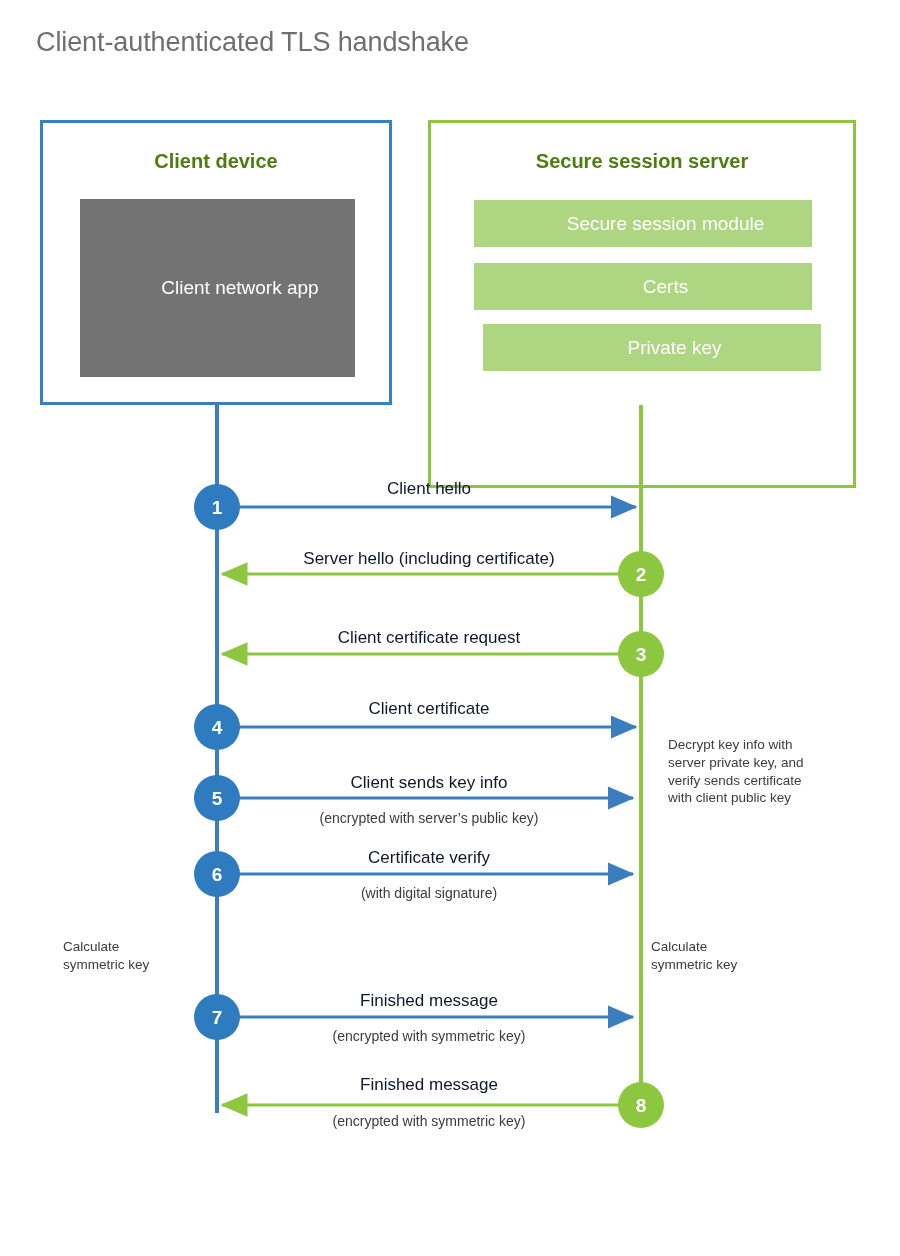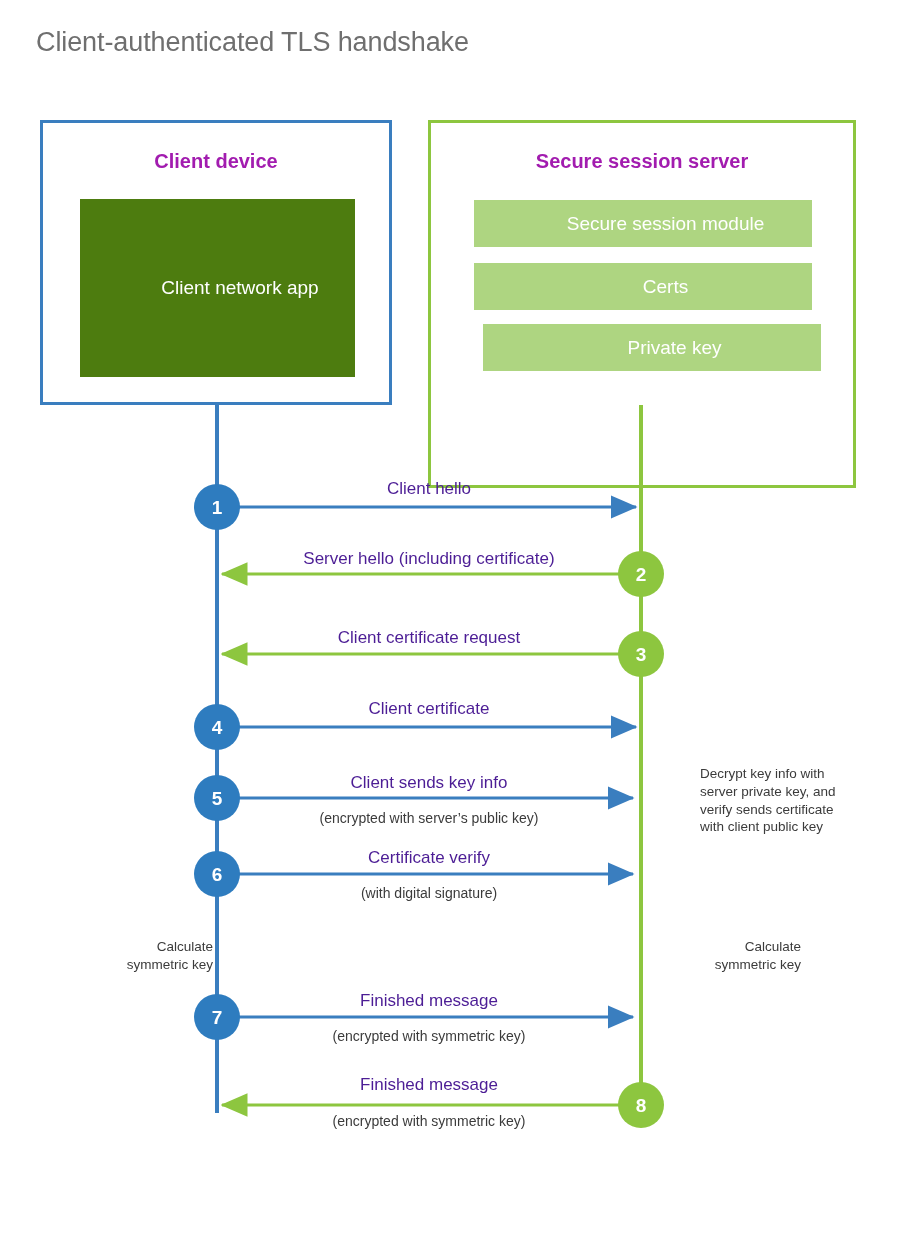--- a/index.html
+++ b/index.html
@@ -55,42 +55,42 @@
     border: 3px solid #8DC63F;
   }
   .actor-title {
     position: absolute;
     left: 0;
     right: 0;
     top: 27px;
     text-align: center;
     font-size: 20px;
     font-weight: bold;
-    color: #a21caf;
+    color: #4d7c0f;
   }
 
   .inner-block {
     position: absolute;
     box-sizing: border-box;
     display: flex;
     align-items: center;
     justify-content: center;
     text-align: center;
     color: #ffffff;
     font-size: 19px;
     font-weight: 400;
     line-height: 1.25;
     padding-left: 45px;
   }
   #client-app-block {
     left: 37px;
     top: 76px;
     width: 275px;
     height: 178px;
-    background: #4d7c0f;
+    background: #737373;
   }
   .server-inner {
     left: 43px;
     width: 338px;
     height: 47px;
     background: #AED581;
   }
   #server-block-module { top: 77px; }
   #server-block-certs  { top: 140px; }
   #server-block-key    { top: 201px; margin-left: 9px; }
@@ -101,21 +101,21 @@
     left: 0;
     top: 0;
     width: 900px;
     height: 1256px;
   }
 
   
   .msg-label {
     position: absolute;
     text-align: center;
-    color: #4c1d95;
+    color: #0f172a;
     font-size: 17px;
     font-weight: 400;
     white-space: nowrap;
     transform: translateX(-50%);
   }
   .msg-sublabel {
     position: absolute;
     text-align: center;
     color: #3b3b3b;
     font-size: 14px;
@@ -124,21 +124,21 @@
     transform: translateX(-50%);
   }
   .side-note {
     position: absolute;
     color: #3b3b3b;
     font-size: 13.5px;
     line-height: 1.32;
     font-weight: 400;
   }
   .side-note.center-note {
-    text-align: right;
+    text-align: left;
     transform: translateX(-50%);
   }
   .step-num {
     position: absolute;
     color: #ffffff;
     font-size: 19px;
     font-weight: bold;
     text-align: center;
     transform: translate(-50%, -50%);
     pointer-events: none;
@@ -221,21 +221,21 @@
 
   <div class="msg-label" style="left:429px; top:848px;">Certificate verify</div>
   <div class="msg-sublabel" style="left:429px; top:885px;">(with digital signature)</div>
 
   <div class="msg-label" style="left:429px; top:991px;">Finished message</div>
   <div class="msg-sublabel" style="left:429px; top:1028px;">(encrypted with symmetric key)</div>
 
   <div class="msg-label" style="left:429px; top:1075px;">Finished message</div>
   <div class="msg-sublabel" style="left:429px; top:1113px;">(encrypted with symmetric key)</div>
 
-  <div class="side-note" style="left:668px; top:765px; width:170px;margin-left:32px;">
+  <div class="side-note" style="left:668px; top:736px; width:170px;">
     <div>Decrypt key info with</div>
     <div>server private key, and</div>
     <div>verify sends certificate</div>
     <div>with client public key</div>
   </div>
 
   <div class="side-note center-note" style="left:138px; top:938px; width:150px;">
     <div>Calculate</div>
     <div>symmetric key</div>
   </div>

